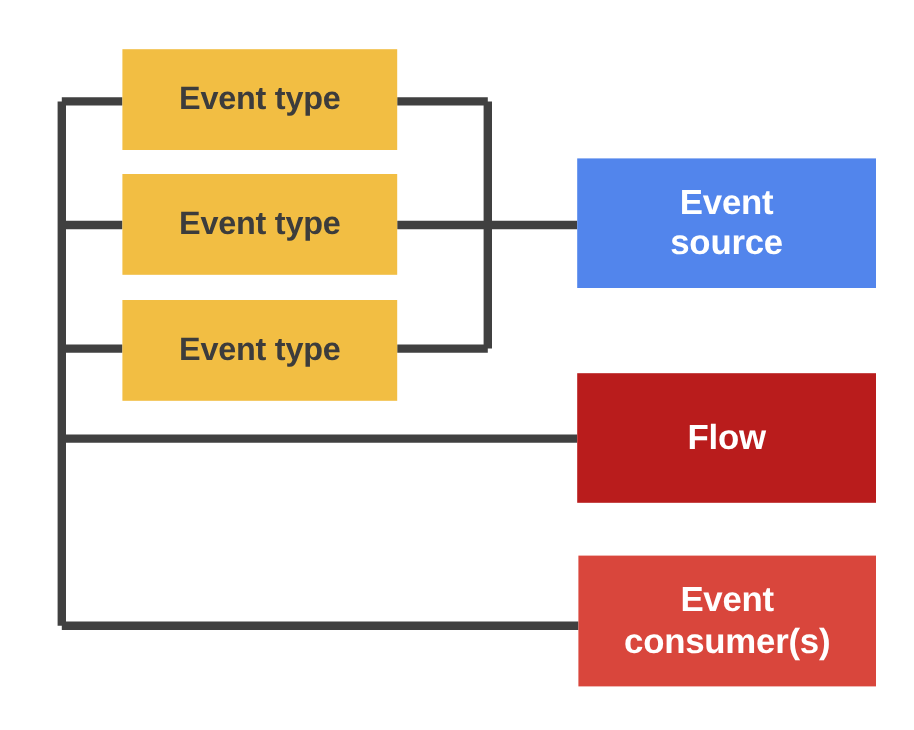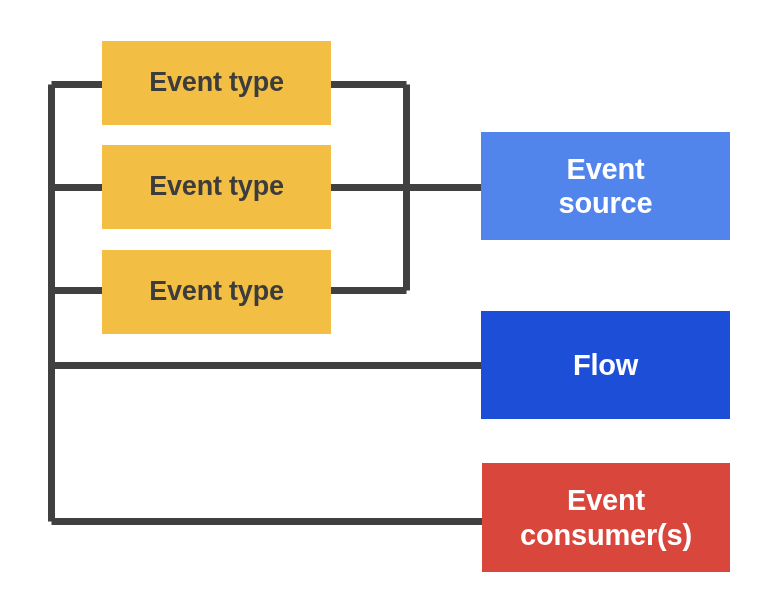--- a/index.html
+++ b/index.html
@@ -112,21 +112,21 @@
 
   <div class="node node-event-type" id="node-event-type-3" style="left: 102px; top: 250px; width: 229px; height: 84px; background: rgb(242, 190, 67); color: rgb(60, 60, 60);">
     <span class="node-label">Event type</span>
   </div>
 
   <div class="node" id="node-event-source" style="left: 481px; top: 132px; width: 249px; height: 108px; background: rgb(82, 133, 236); color: rgb(255, 255, 255);">
     <span class="node-label">Event
 source</span>
   </div>
 
-  <div class="node" id="node-flow" style="left: 481px; top: 311px; width: 249px; height: 108px; background: #1d4ed8; color: rgb(255, 255, 255);">
+  <div class="node" id="node-flow" style="left: 481px; top: 311px; width: 249px; height: 108px; background: #b91c1c; color: rgb(255, 255, 255);">
     <span class="node-label">Flow</span>
   </div>
 
   <div class="node" id="node-event-consumers" style="left: 482px; top: 463px; width: 248px; height: 109px; background: rgb(217, 70, 60); color: rgb(255, 255, 255);">
     <span class="node-label">Event
 consumer(s)</span>
   </div>
 
 </div>
 

